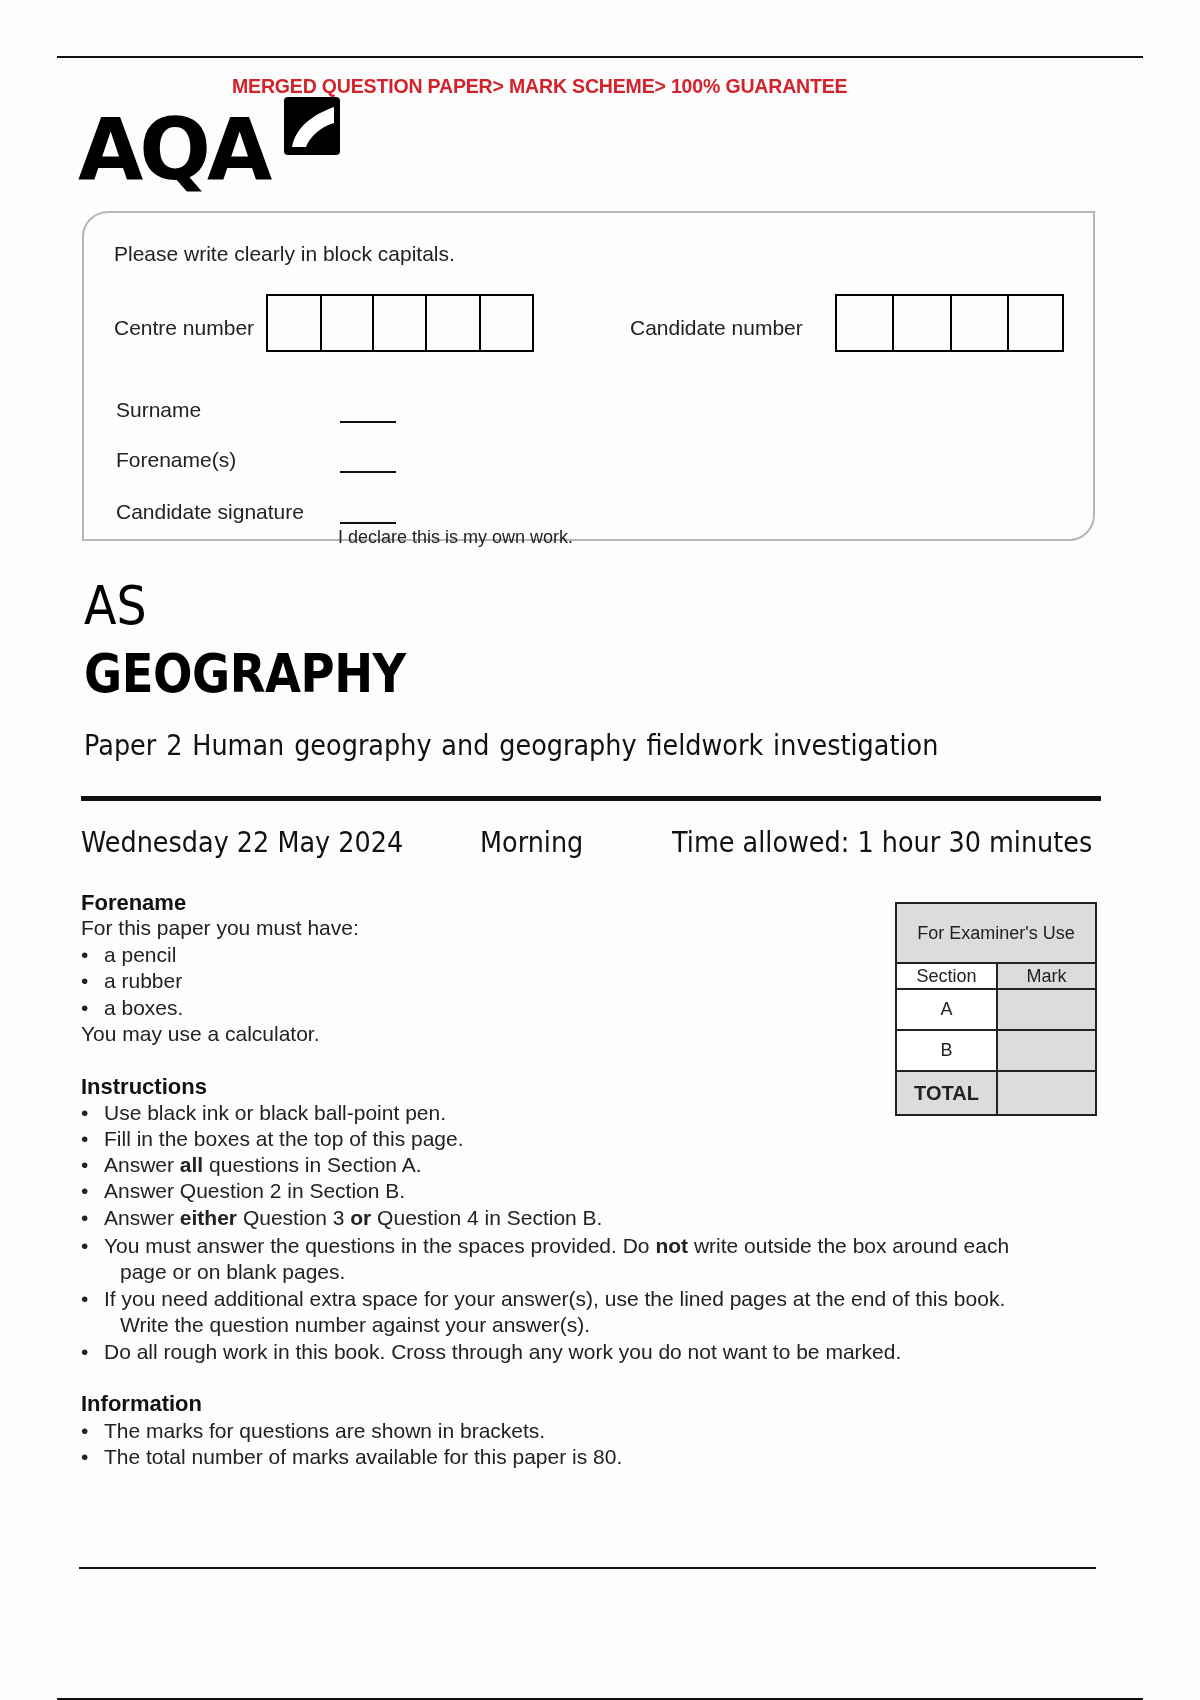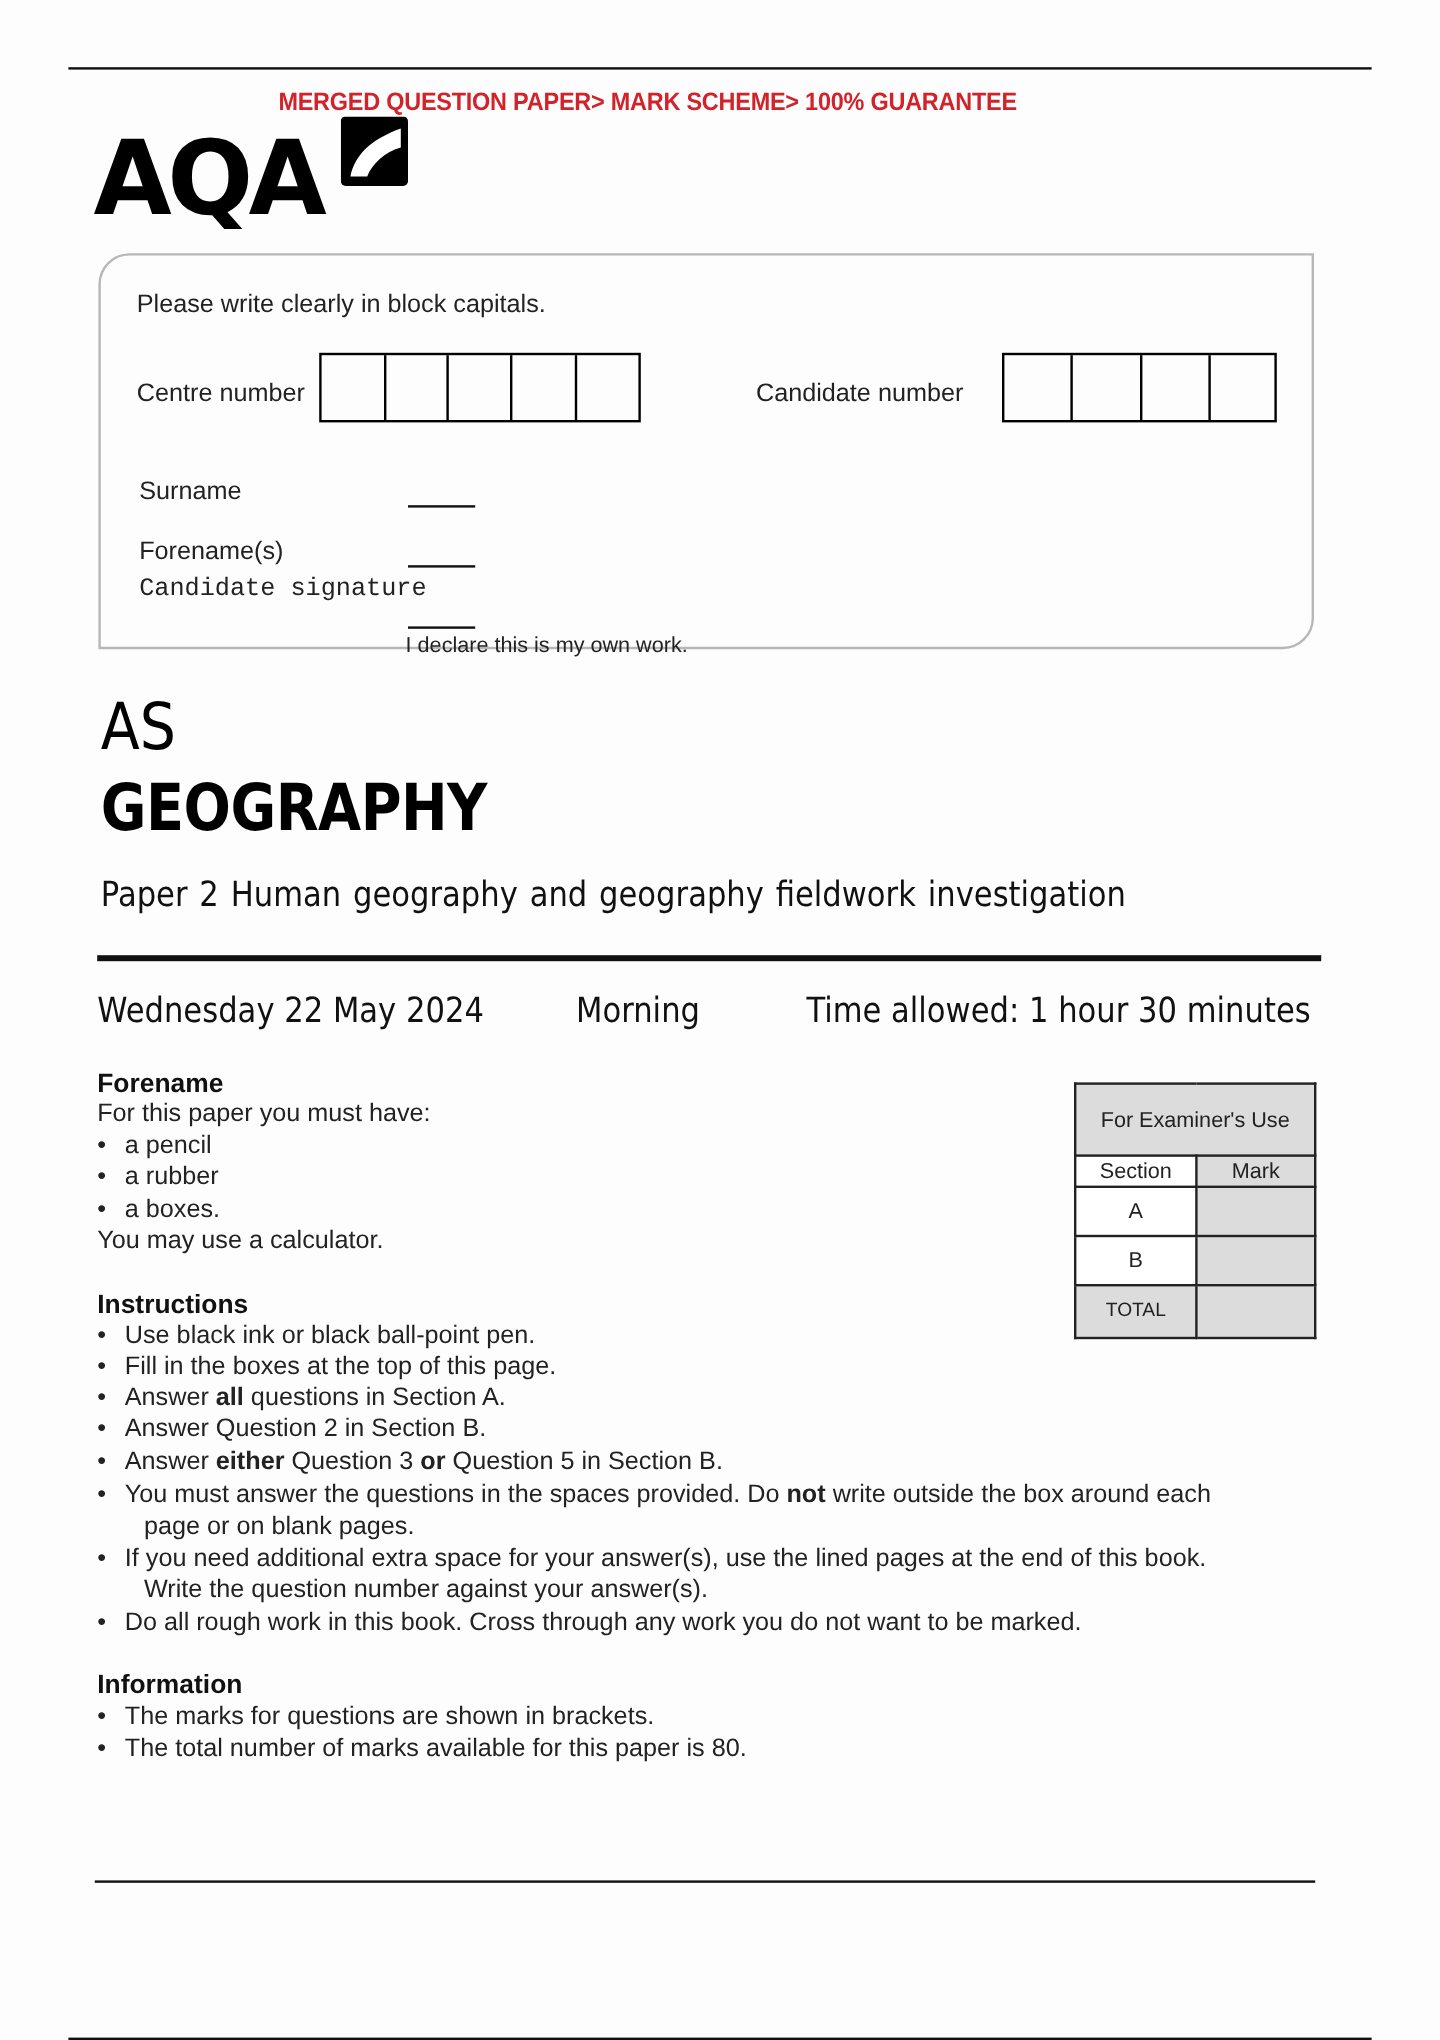--- a/index.html
+++ b/index.html
@@ -89,21 +89,21 @@
   <div class="cell" style="width:57px;"></div>
   <div class="cell" style="flex:1;"></div>
 </div>
 
 <div class="lbl" style="left:116px; top:398px;">Surname</div>
 <div class="line-field" style="left:340px; top:421px;"></div>
 
 <div class="lbl" style="left:116px; top:448px;">Forename(s)</div>
 <div class="line-field" style="left:340px; top:471px;"></div>
 
-<div class="lbl" style="left:116px; top:480px;font-family:Liberation Mono, monospace;">Candidate signature</div>
+<div class="lbl" style="left:116px; top:500px;">Candidate signature</div>
 <div class="line-field" style="left:340px; top:522px;"></div>
 <div class="declare" style="left:338px; top:527px;">I declare this is my own work.</div>
 
 <div class="abs h-as">AS</div>
 <div class="abs h-geo">GEOGRAPHY</div>
 <div class="abs h-paper">Paper 2  Human geography and geography fieldwork investigation</div>
 
 <div class="rule" style="left:81px; top:796px; width:1020px; height:5px;"></div>
 
 <div class="abs dateline" style="left:81px;">Wednesday 22 May 2024</div>
@@ -139,21 +139,21 @@
 <div class="bul" style="top:1153px;">
   <span class="dot">•</span>
   <span class="txt"><span>Answer </span><b>all</b><span> questions in Section A.</span></span>
 </div>
 <div class="bul" style="top:1179px;">
   <span class="dot">•</span>
   <span class="txt">Answer Question 2 in Section B.</span>
 </div>
 <div class="bul" style="top:1206px;">
   <span class="dot">•</span>
-  <span class="txt"><span>Answer </span><b>either</b><span> Question 3 </span><b>or</b><span> Question 5 in Section B.</span></span>
+  <span class="txt"><span>Answer </span><b>either</b><span> Question 3 </span><b>or</b><span> Question 4 in Section B.</span></span>
 </div>
 <div class="bul" style="top:1234px;">
   <span class="dot">•</span>
   <span class="txt"><span>You must answer the questions in the spaces provided. Do </span><b>not</b><span> write outside the box around each</span></span>
   <span class="txt2">page or on blank pages.</span>
 </div>
 <div class="bul" style="top:1287px;">
   <span class="dot">•</span>
   <span class="txt">If you need additional extra space for your answer(s), use the lined pages at the end of this book.</span>
   <span class="txt2">Write the question number against your answer(s).</span>
@@ -184,20 +184,20 @@
   </tr>
   <tr style="height:41px;">
     <td class="white">A</td>
     <td class="grey"></td>
   </tr>
   <tr style="height:41px;">
     <td class="white">B</td>
     <td class="grey"></td>
   </tr>
   <tr style="height:44px;">
-    <td class="grey" style="font-weight:normal; font-size:16px;">TOTAL</td>
+    <td class="grey" style="font-weight:bold; font-size:20px;">TOTAL</td>
     <td class="grey"></td>
   </tr>
 </tbody>
   </table>
 
 <div class="rule" style="left:79px; top:1567px; width:1017px; height:2px;"></div>
 <div class="rule" style="left:57px; top:1698px; width:1086px; height:2px;"></div>
 
 </body></html>

